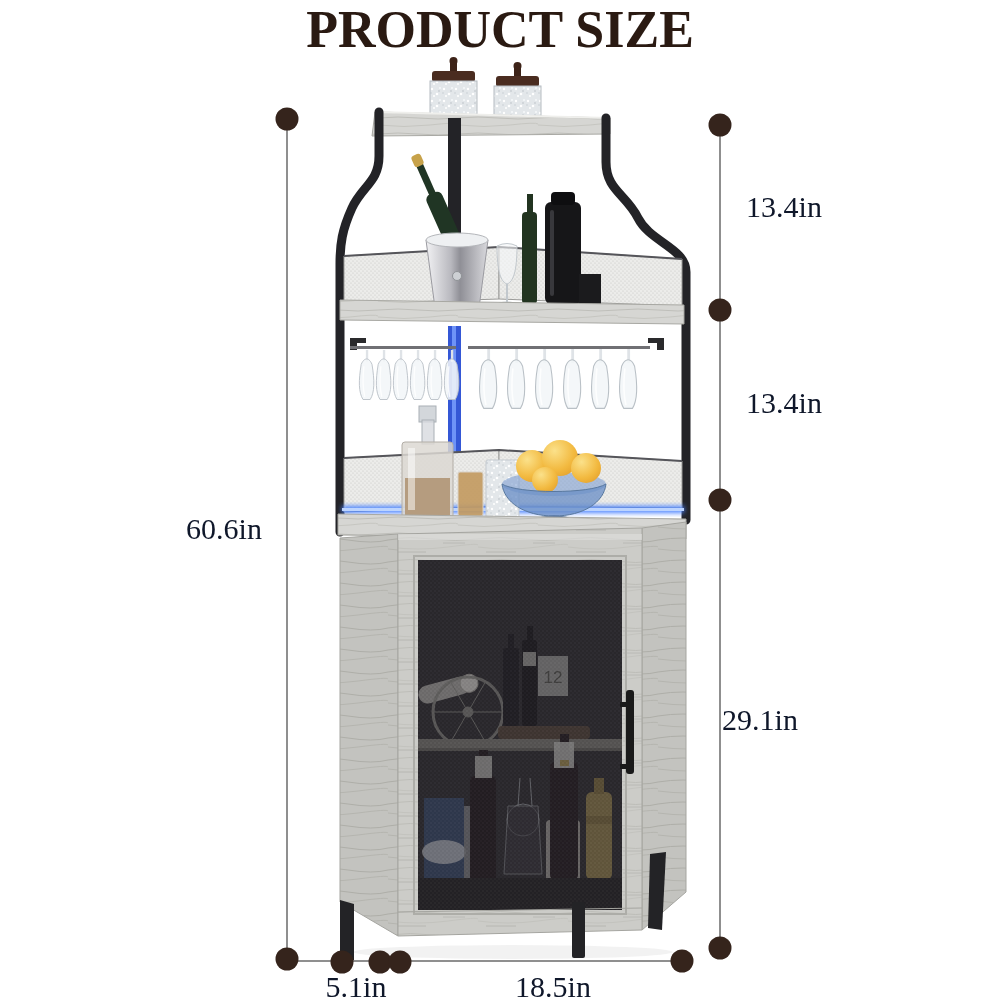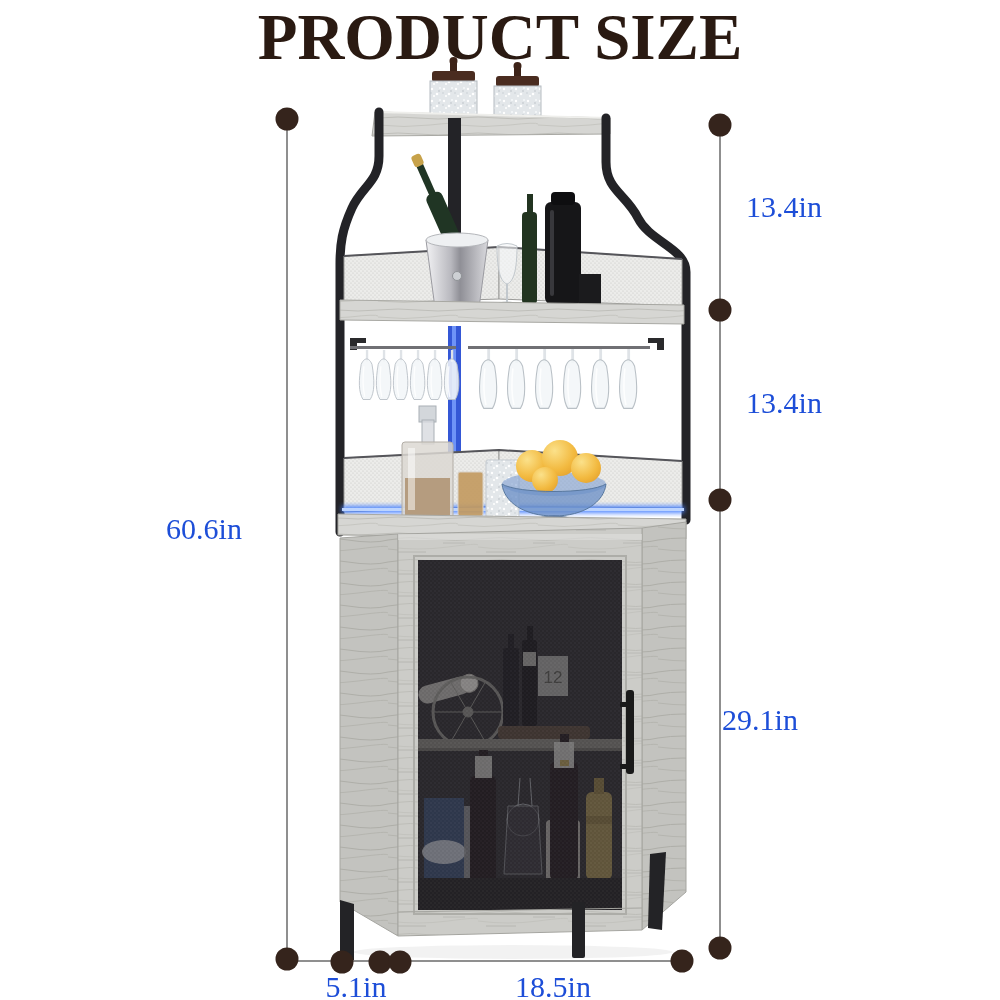--- a/index.html
+++ b/index.html
@@ -1,20 +1,20 @@
 <!DOCTYPE html>
 <html><head>
 <meta charset="utf-8">
 <style>
   html,body{margin:0;padding:0;background:#ffffff;}
   #stage{position:relative;width:1000px;height:1000px;background:#ffffff;overflow:hidden;
          font-family:"Liberation Serif",serif;}
   .title{position:absolute;top:0px;left:50%;transform:translateX(-50%);
-         font-size:65px;font-weight:bold;color:#2a1a12;letter-spacing:0px;white-space:nowrap;}
-  .dim-label{position:absolute;font-size:30px;color:#1d4ed8;transform:translate(-50%,-50%);
+         font-size:52px;font-weight:bold;color:#2a1a12;letter-spacing:0px;white-space:nowrap;}
+  .dim-label{position:absolute;font-size:30px;color:#0f172a;transform:translate(-50%,-50%);
              white-space:nowrap;}
   .dot{position:absolute;width:23px;height:23px;border-radius:50%;background:#35241c;
        transform:translate(-50%,-50%);}
   .vline{position:absolute;width:2px;background:#8f8f8f;}
   .hline{position:absolute;height:2px;background:#8f8f8f;}
   svg{display:block;}
   #illustration{position:absolute;left:298px;top:50px;}
 </style>
 </head>
 <body>
@@ -271,20 +271,20 @@
   <div class="dot" style="left:287px;top:959px;"></div>
   <div class="dot" style="left:342px;top:962px;"></div>
   <div class="dot" style="left:380px;top:962px;"></div>
   <div class="dot" style="left:400px;top:962px;"></div>
   <div class="dot" style="left:682px;top:961px;"></div>
   <div class="dot" style="left:720px;top:125px;"></div>
   <div class="dot" style="left:720px;top:310px;"></div>
   <div class="dot" style="left:720px;top:500px;"></div>
   <div class="dot" style="left:720px;top:948px;"></div>
 
-  <div class="dim-label" style="left:204px;top:529px;">60.6in</div>
+  <div class="dim-label" style="left:224px;top:529px;">60.6in</div>
   <div class="dim-label" style="left:784px;top:207px;">13.4in</div>
   <div class="dim-label" style="left:784px;top:403px;">13.4in</div>
   <div class="dim-label" style="left:760px;top:720px;">29.1in</div>
   <div class="dim-label" style="left:356px;top:987px;">5.1in</div>
   <div class="dim-label" style="left:553px;top:987px;">18.5in</div>
 
 </div>
 
 </body></html>

